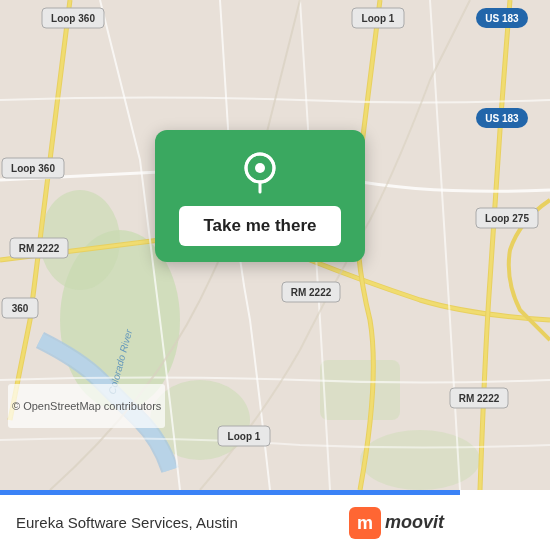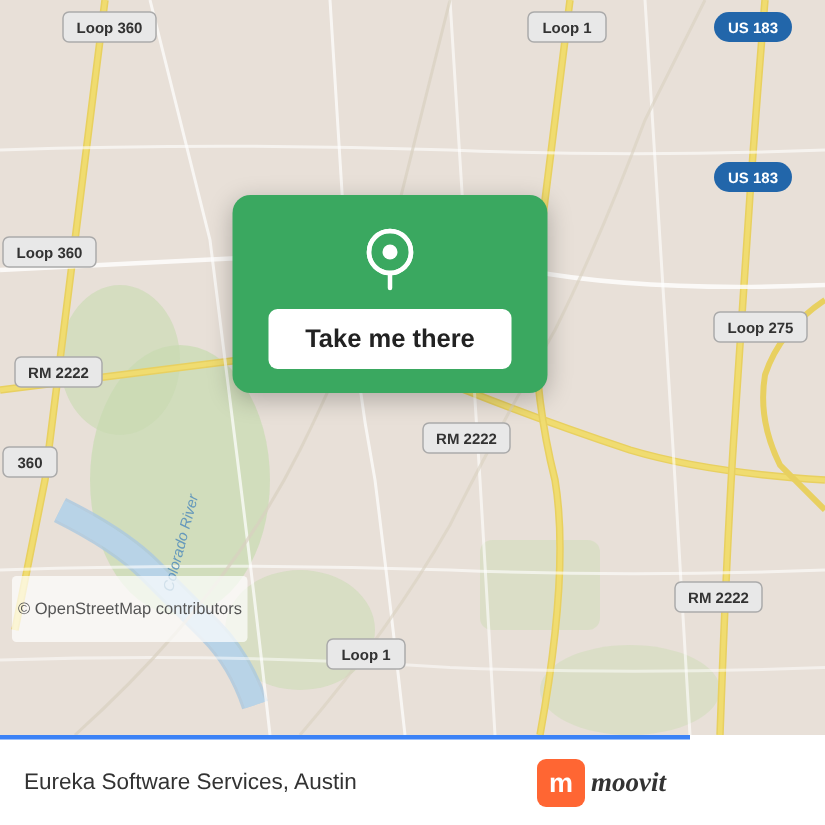--- a/index.html
+++ b/index.html
@@ -30,21 +30,21 @@
 
     
     #bottom-bar {
       width: 460px;
       height: 60px;
       background: #fff;
       display: flex;
       align-items: center;
       justify-content: space-between;
       padding: 0 16px;
-      border-top: 3px solid #3b82f6;
+      border-top: 5px solid #3b82f6;
     }
 
     #location-text {
       font-size: 15px;
       color: #333;
     }
 
     #moovit-logo {
       display: flex;
       align-items: center;
@@ -54,21 +54,20 @@
     #moovit-icon {
       width: 32px;
       height: 32px;
     }
 
     #moovit-wordmark {
       font-size: 18px;
       font-weight: bold;
       color: #333;
       font-style: italic;
-      font-family: Liberation Serif, serif;
     }
 
     
     #map-card {
       position: absolute;
       top: 130px;
       left: 155px;
       width: 210px;
       background: #3aa860;
       border-radius: 12px;

